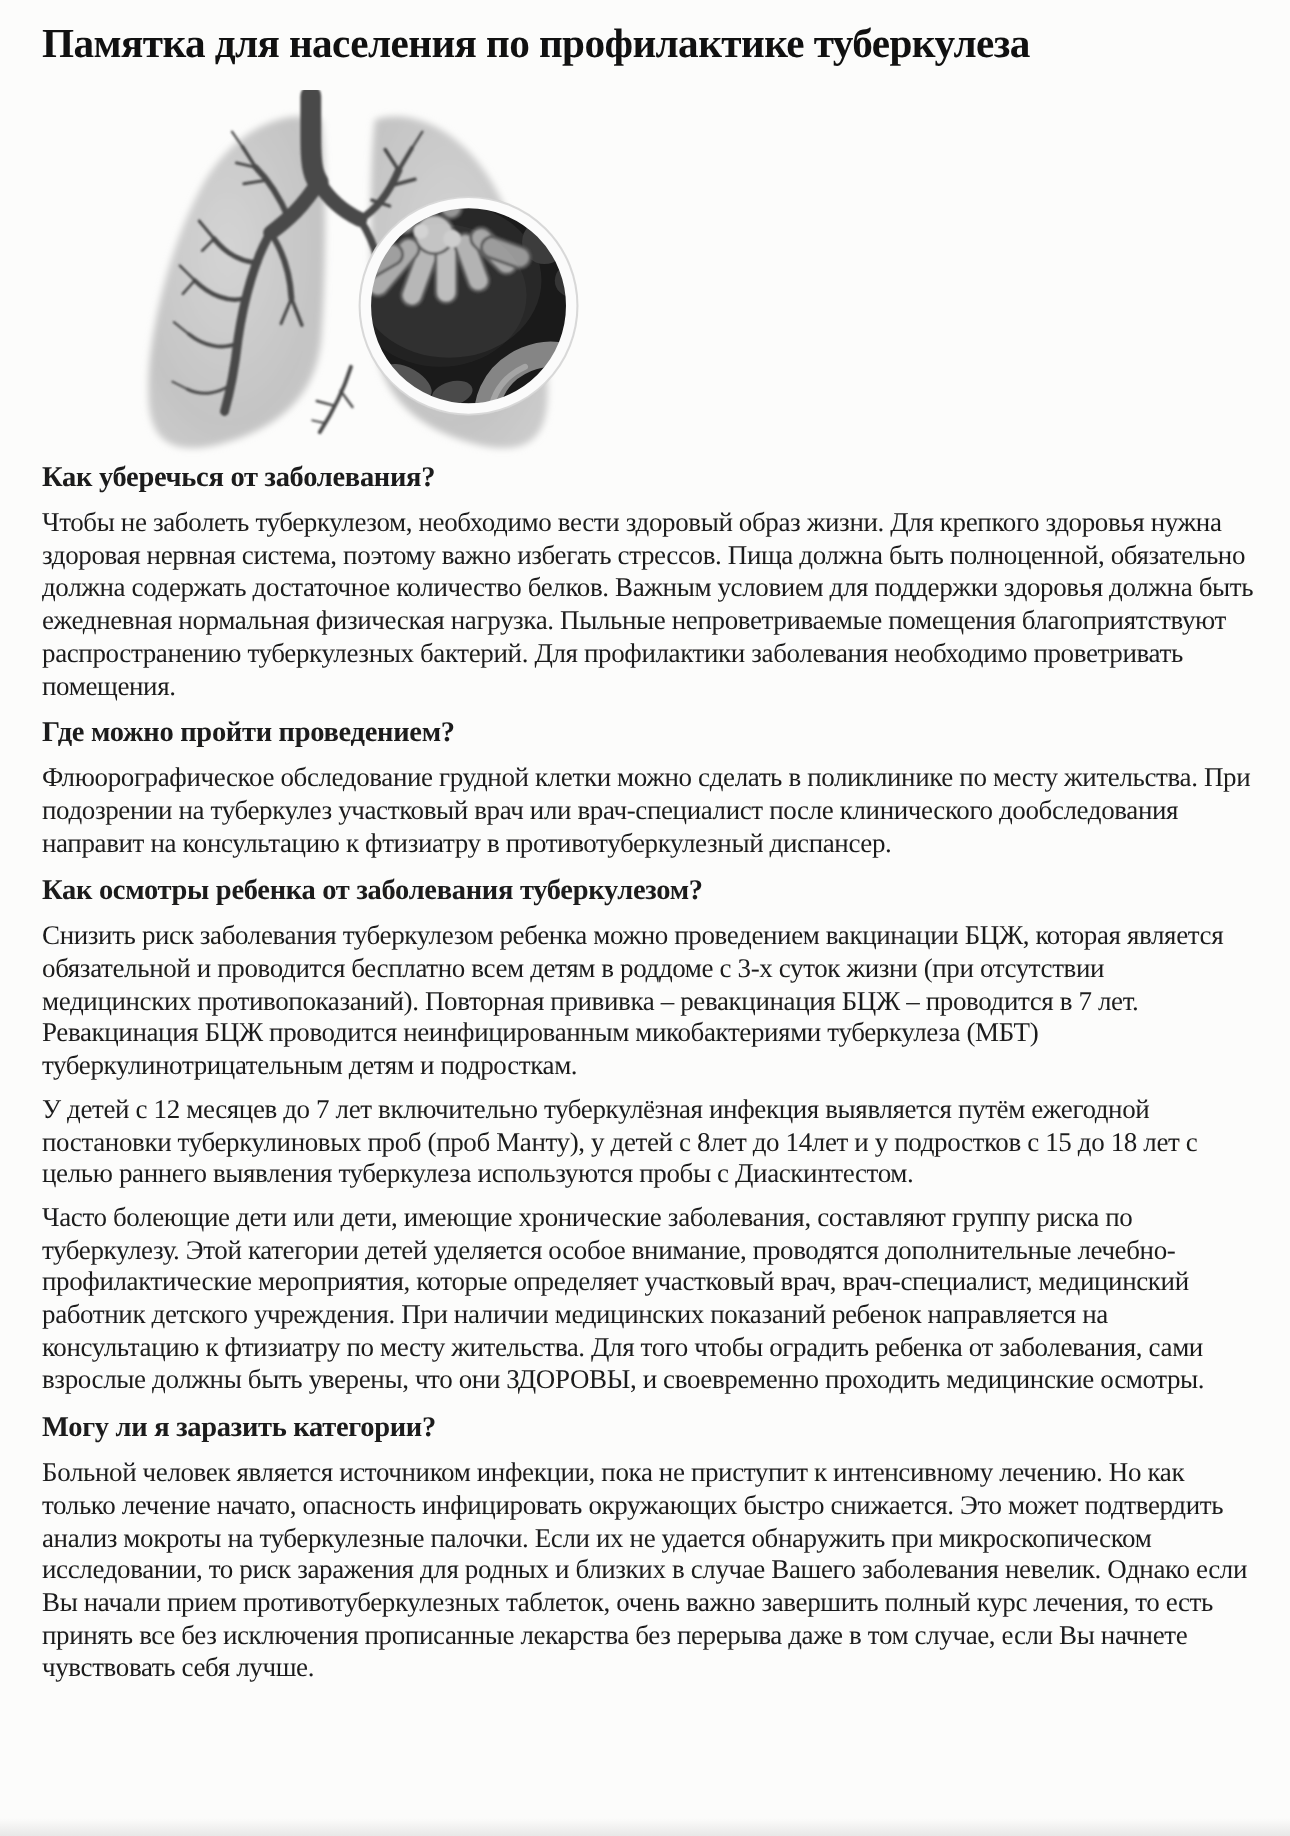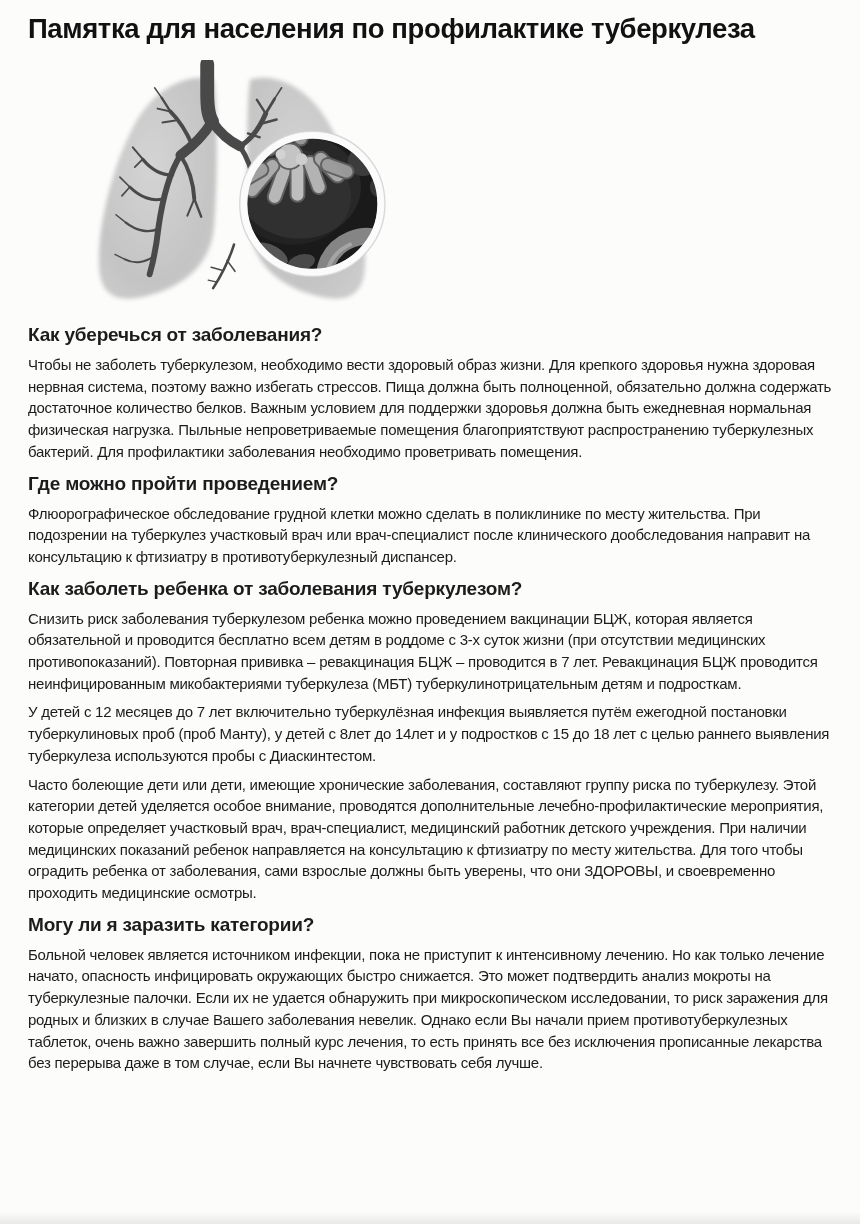--- a/index.html
+++ b/index.html
@@ -9,20 +9,21 @@
     overflow: hidden;
     position: relative;
     font-family: "Liberation Sans", "DejaVu Sans", sans-serif;
     color: #1c1c1c;
   }
   .page {
     box-sizing: border-box;
     width: 860px; height: 1224px;
     padding: 14px 22px 0 28px;
     position: relative;
+    font-family: Liberation Serif, serif;
   }
   h1.title {
     font-size: 27.5px;
     line-height: 30px;
     font-weight: 700;
     letter-spacing: -0.4px;
     margin: 0;
     color: #111;
   }
   figure.lungs-fig {
@@ -30,23 +31,23 @@
     padding: 0;
     width: 340px; height: 248px;
   }
   h2.sec-head {
     font-size: 19px;
     line-height: 22px;
     font-weight: 700;
     letter-spacing: -0.2px;
     margin: 10px 0 8px 0;
   }
-  h2.sec-head.first { margin-top: 16px; }
+  h2.sec-head.first { margin-top: 0; }
   p.body-text {
-    font-size: 15px;
+    font-size: 18px;
     line-height: 21.7px;
     letter-spacing: -0.25px;
     margin: 0 0 7px 0;
     max-width: 812px;
   }
   .scan-edge {
     position: absolute;
     left: 0; bottom: 0;
     width: 860px; height: 12px;
     background: linear-gradient(to bottom, rgba(110,110,110,0) 0%, rgba(110,110,110,0.14) 100%);
@@ -160,21 +161,21 @@
     <h2 class="sec-head first">Как уберечься от заболевания?</h2>
     <p class="body-text">Чтобы не заболеть туберкулезом, необходимо вести здоровый образ жизни. Для крепкого здоровья нужна здоровая нервная система, поэтому важно избегать стрессов. Пища должна быть полноценной, обязательно должна содержать достаточное количество белков. Важным условием для поддержки здоровья должна быть ежедневная нормальная физическая нагрузка. Пыльные непроветриваемые помещения благоприятствуют распространению туберкулезных бактерий. Для профилактики заболевания необходимо проветривать помещения.</p>
   </section>
 
   <section>
     <h2 class="sec-head">Где можно пройти проведением?</h2>
     <p class="body-text">Флюорографическое обследование грудной клетки можно сделать в поликлинике по месту жительства. При подозрении на туберкулез участковый врач или врач-специалист после клинического дообследования направит на консультацию к фтизиатру в противотуберкулезный диспансер.</p>
   </section>
 
   <section>
-    <h2 class="sec-head">Как заболеть ребенка от заболевания туберкулезом?</h2>
+    <h2 class="sec-head">Как осмотры ребенка от заболевания туберкулезом?</h2>
     <p class="body-text">Снизить риск заболевания туберкулезом ребенка можно проведением вакцинации БЦЖ, которая является обязательной и проводится бесплатно всем детям в роддоме с 3-х суток жизни (при отсутствии медицинских противопоказаний). Повторная прививка – ревакцинация БЦЖ  – проводится в 7 лет. Ревакцинация БЦЖ проводится неинфицированным микобактериями туберкулеза (МБТ) туберкулинотрицательным детям и подросткам.</p>
     <p class="body-text">У детей с 12 месяцев  до 7 лет включительно туберкулёзная инфекция выявляется путём ежегодной постановки туберкулиновых проб (проб Манту), у детей с 8лет до 14лет  и у подростков  с 15 до 18 лет с целью раннего выявления туберкулеза используются пробы с Диаскинтестом.</p>
     <p class="body-text">Часто болеющие дети или дети, имеющие хронические заболевания, составляют группу риска по туберкулезу. Этой категории детей уделяется особое внимание, проводятся дополнительные лечебно-профилактические мероприятия, которые определяет участковый врач, врач-специалист, медицинский работник детского учреждения. При наличии медицинских показаний ребенок направляется на консультацию к фтизиатру по месту жительства. Для того чтобы оградить ребенка от заболевания, сами взрослые должны быть уверены, что они ЗДОРОВЫ, и своевременно проходить медицинские осмотры.</p>
   </section>
 
   <section>
     <h2 class="sec-head">Могу ли я заразить категории?</h2>
     <p class="body-text">Больной человек является источником инфекции, пока не приступит к интенсивному лечению. Но как только лечение начато, опасность инфицировать окружающих быстро снижается. Это может подтвердить анализ мокроты на туберкулезные палочки. Если их не удается обнаружить при микроскопическом исследовании, то риск заражения для родных и близких в случае Вашего заболевания невелик. Однако если Вы начали прием противотуберкулезных таблеток, очень важно завершить полный курс лечения, то есть принять все без исключения прописанные лекарства без перерыва даже в том случае, если Вы начнете чувствовать себя лучше.</p>
   </section>
 

